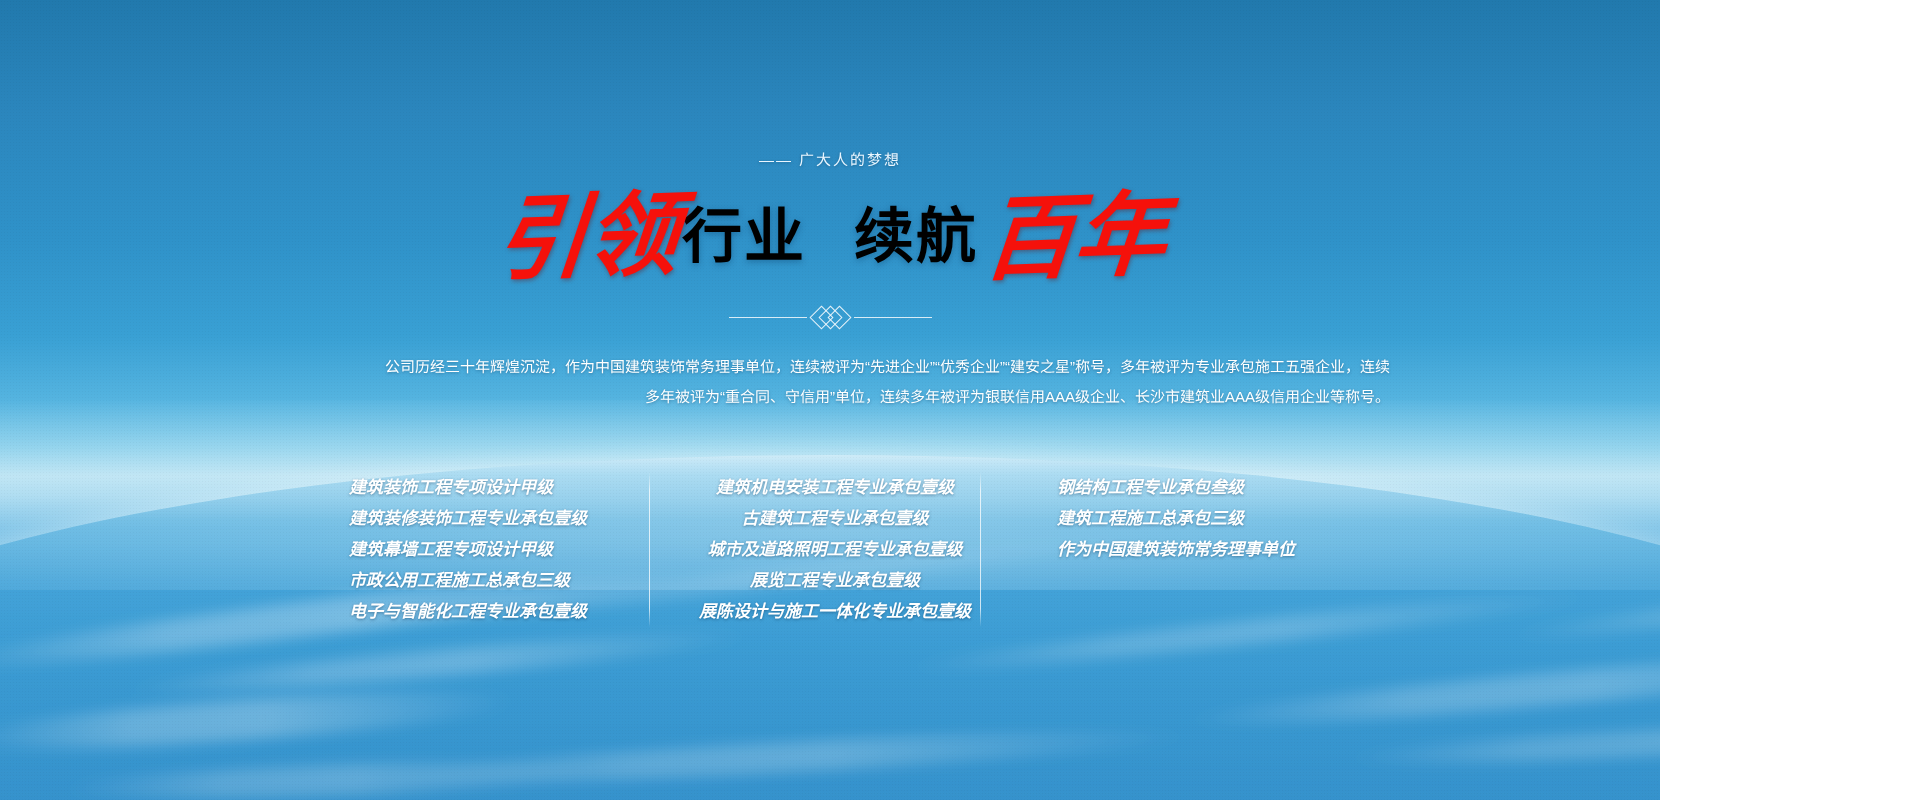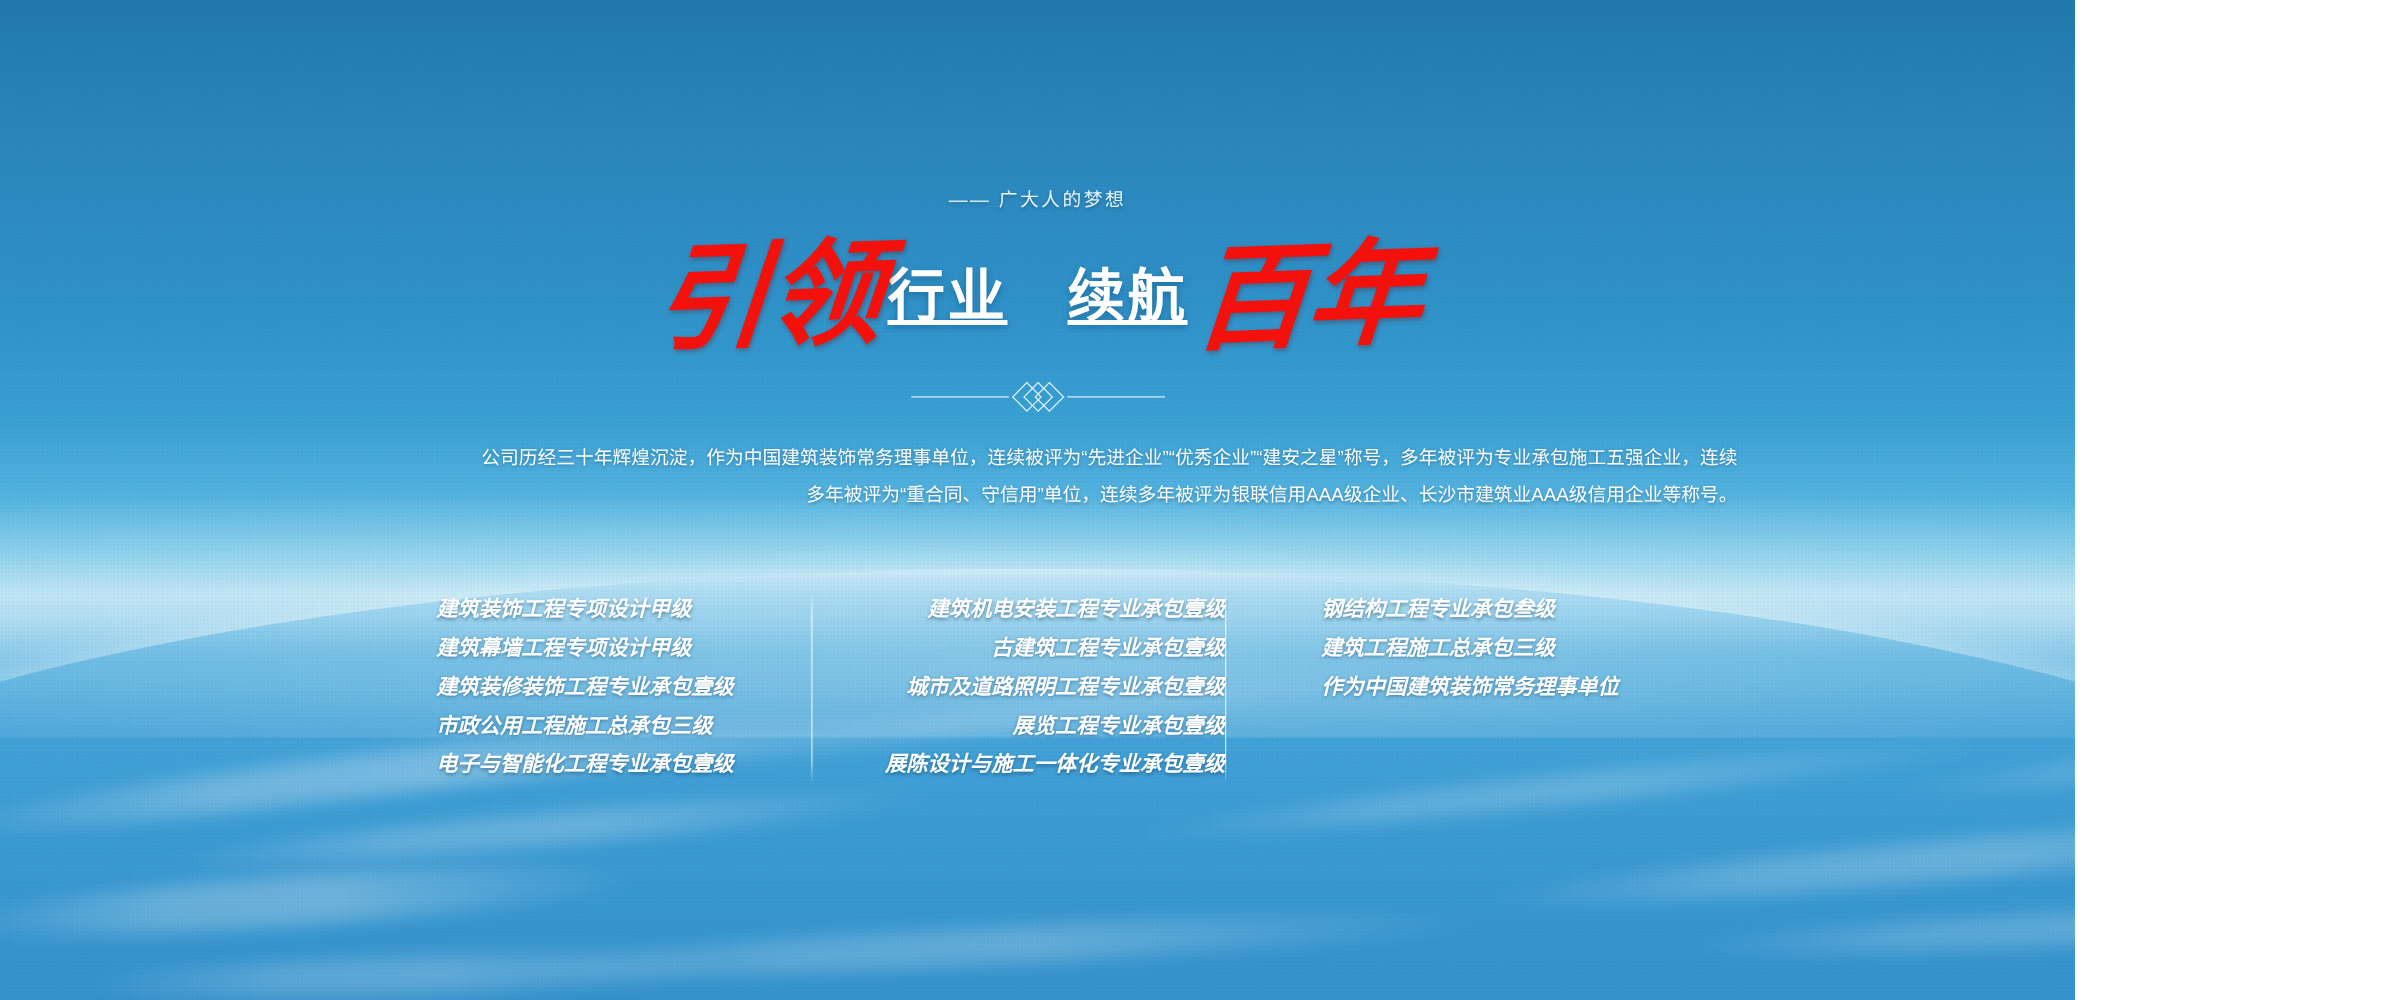--- a/index.html
+++ b/index.html
@@ -123,27 +123,26 @@
     font-size:92px;
     font-weight:700;
     font-style:italic;
     color:#f5110b;
     letter-spacing:-2px;
     text-shadow:1px 2px 4px rgba(110,0,0,.35);
     transform:skewX(-7deg) rotate(-2deg);
     padding:0 2px;
   }
   .hl-solid{
-    font-size:46px;
+    font-size:60px;
     font-weight:700;
-    color:#ffffff;
+    color:#000000;
     letter-spacing:2px;
     text-shadow:0 2px 6px rgba(0,50,90,.35);
     padding:0 4px;
-    text-decoration:underline;
   }
   .hl-gap{ display:inline-block; width:40px; }
 
   
   .divider{
     margin-top:26px;
     display:flex; align-items:center; justify-content:center; gap:10px;
     opacity:.95;
   }
   .divider .bar{
@@ -175,21 +174,21 @@
     display:flex;
     align-items:flex-start;
     justify-content:center;
   }
   .qcol{
     display:flex; flex-direction:column;
     gap:0;
     font-style:italic;
   }
   .qcol.col1{ width:300px; text-align:left; padding-right:24px; }
-  .qcol.col2{ width:330px; text-align:right; padding-left:40px; }
+  .qcol.col2{ width:330px; text-align:center; padding-left:40px; }
   .qcol.col3{ width:330px; text-align:left; padding-left:76px; }
 
   .qitem{
     color:#ffffff;
     font-size:17px;
     font-weight:700;
     line-height:31px;
     white-space:nowrap;
     text-shadow:0 1px 3px rgba(0,45,80,.45);
   }
@@ -253,22 +252,22 @@
 
     <div class="blurb">
       <p>公司历经三十年辉煌沉淀，作为中国建筑装饰常务理事单位，连续被评为“先进企业”“优秀企业”“建安之星”称号，多年被评为专业承包施工五强企业，连续</p>
       <p>多年被评为“重合同、守信用”单位，连续多年被评为银联信用AAA级企业、长沙市建筑业AAA级信用企业等称号。</p>
     </div>
 
     <div class="quals">
 
       <div class="qcol col1">
         <div class="qitem">建筑装饰工程专项设计甲级</div>
+        <div class="qitem">建筑装修装饰工程专业承包壹级</div>
         <div class="qitem">建筑幕墙工程专项设计甲级</div>
-        <div class="qitem">建筑装修装饰工程专业承包壹级</div>
         <div class="qitem">市政公用工程施工总承包三级</div>
         <div class="qitem">电子与智能化工程专业承包壹级</div>
       </div>
 
       <div class="vdiv"></div>
 
       <div class="qcol col2">
         <div class="qitem">建筑机电安装工程专业承包壹级</div>
         <div class="qitem">古建筑工程专业承包壹级</div>
         <div class="qitem">城市及道路照明工程专业承包壹级</div>

